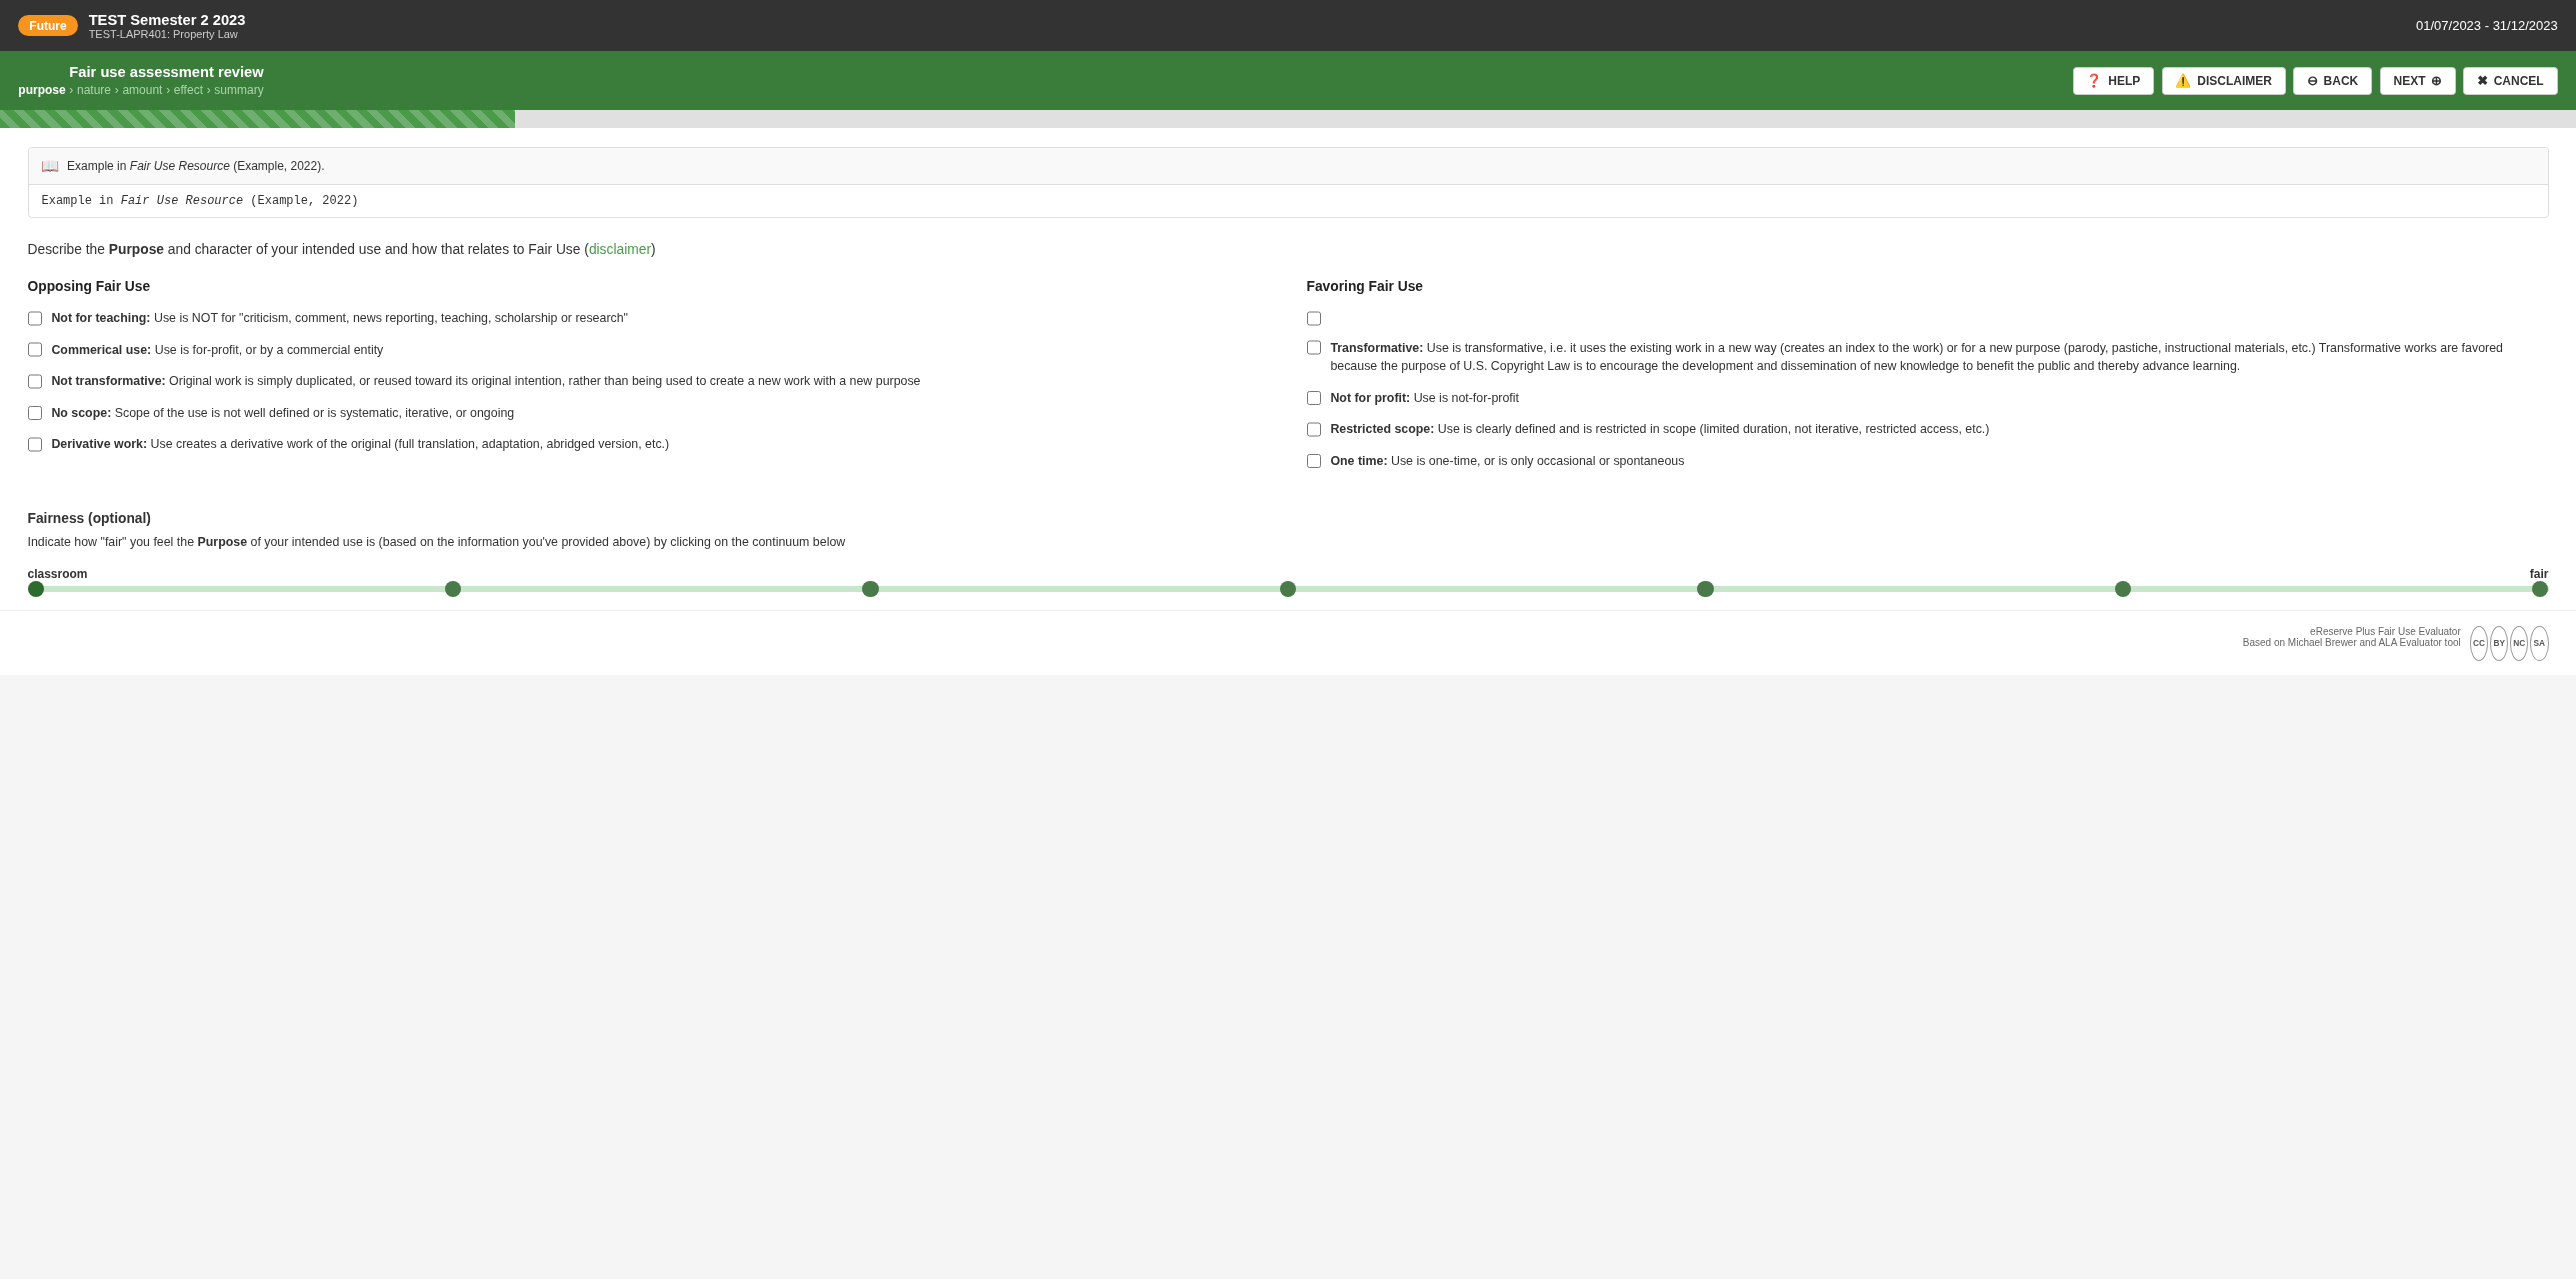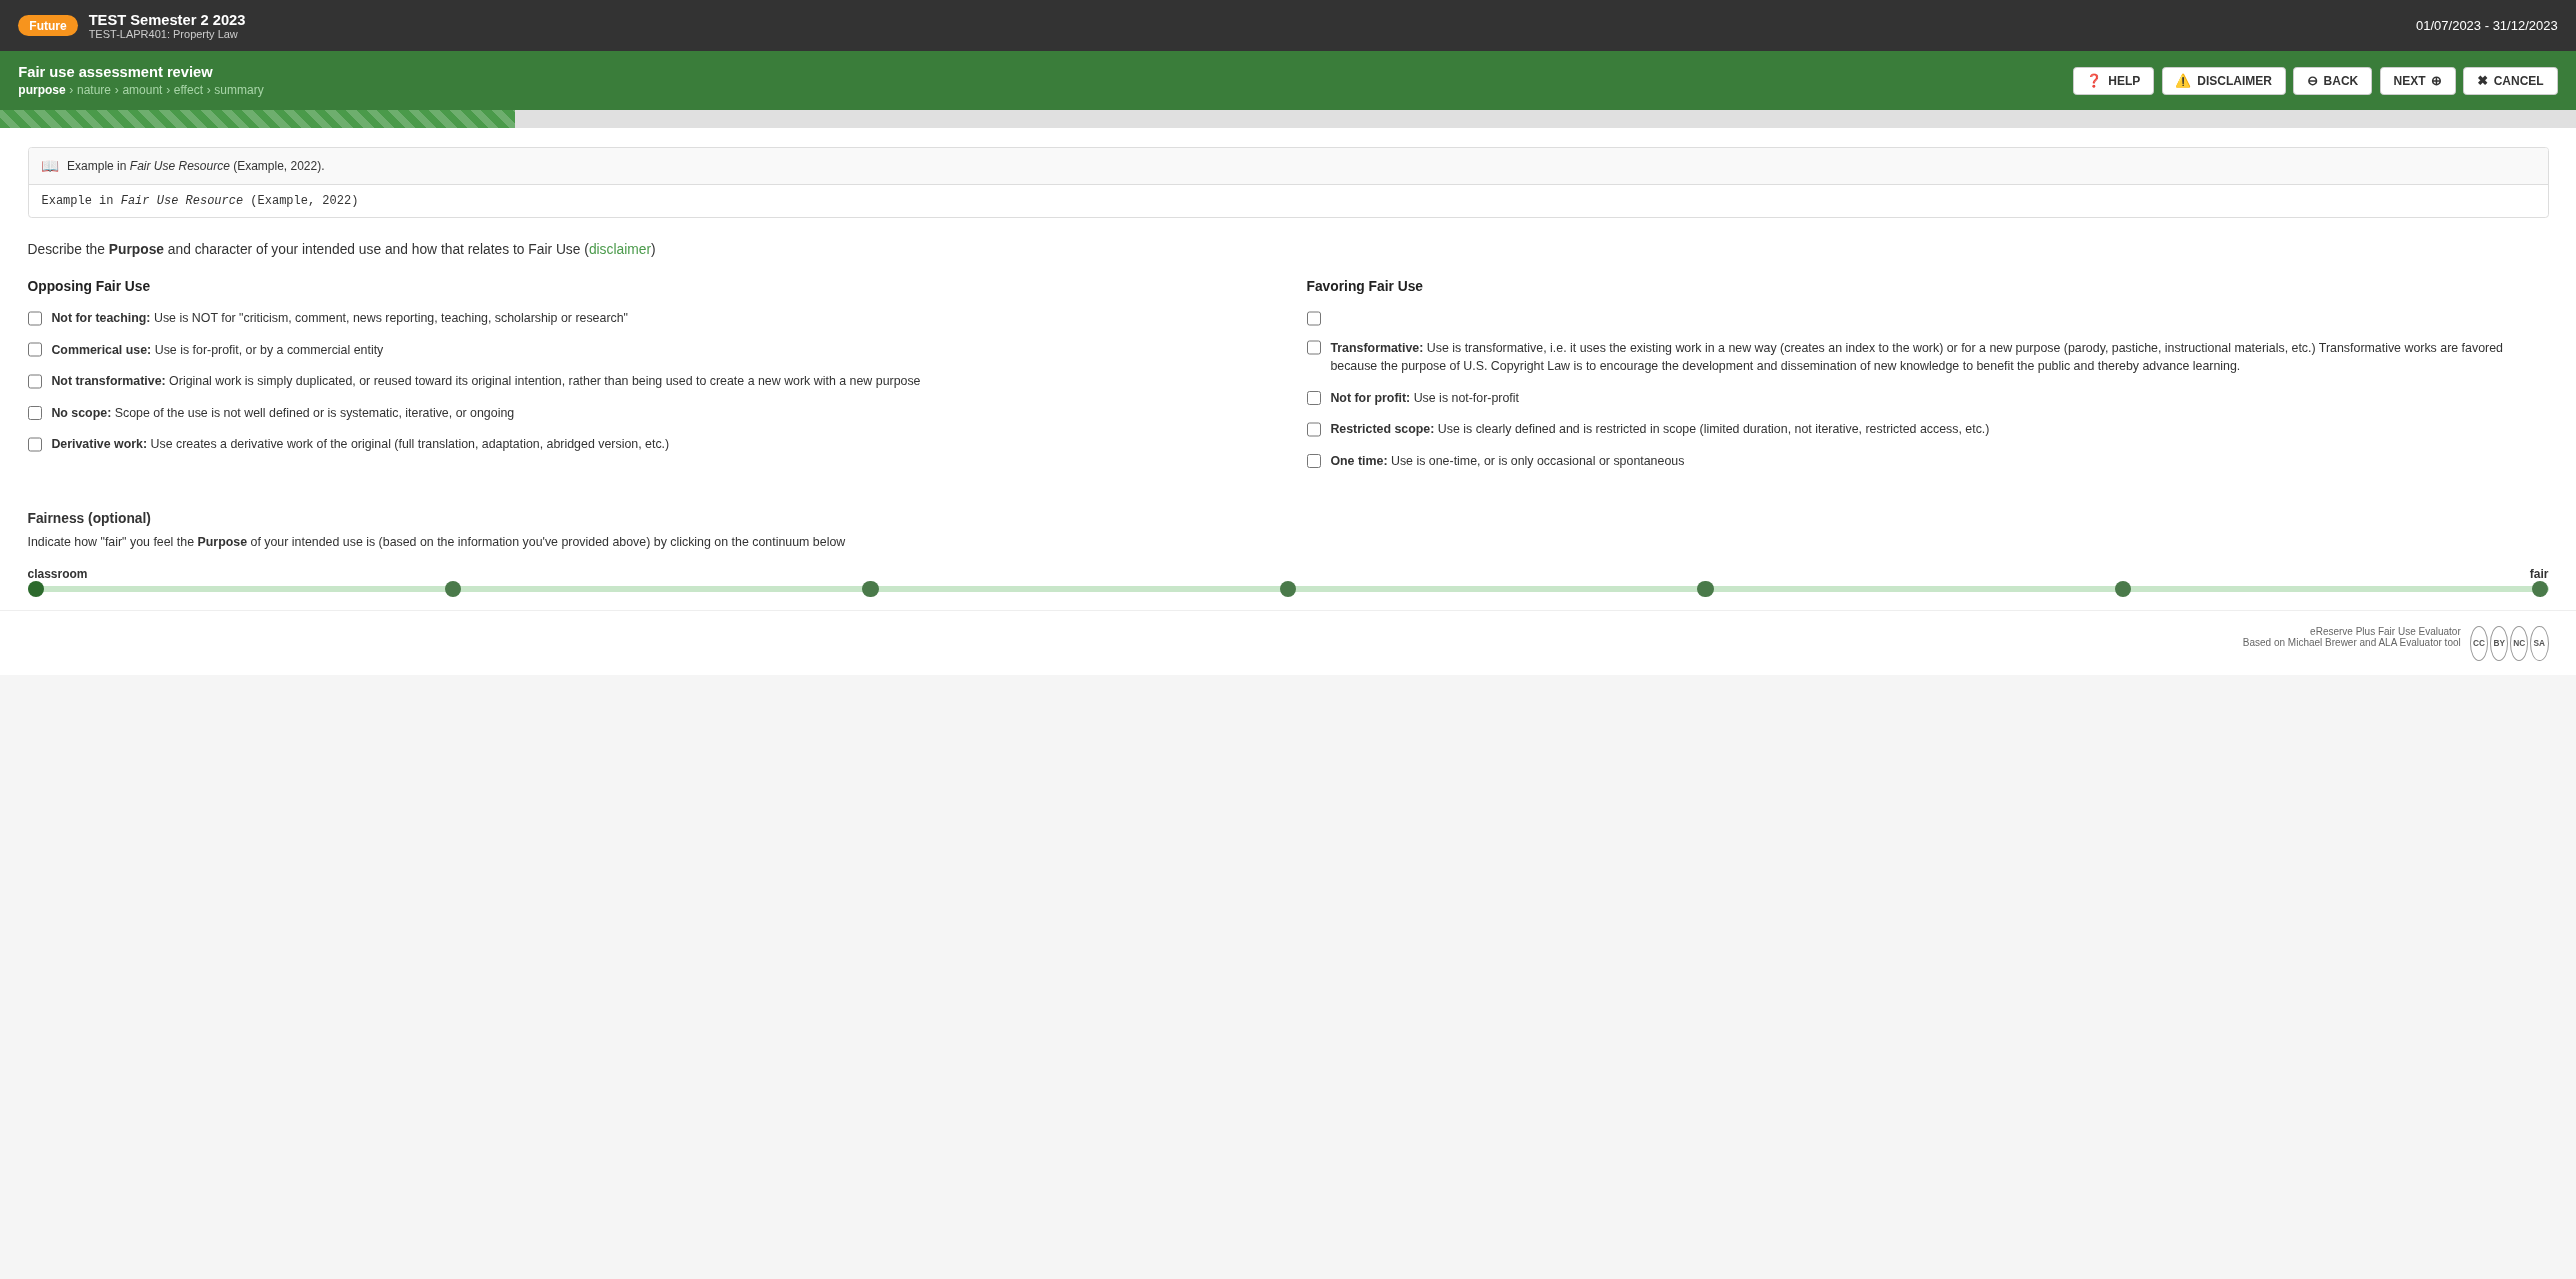--- a/index.html
+++ b/index.html
@@ -31,21 +31,21 @@
 
     
     .nav-bar {
       background: #3a7d3a;
       display: flex;
       justify-content: space-between;
       align-items: center;
       padding: 7.3px 18.3px;
       min-height: 59px;
     }
-    .nav-left { display: flex; flex-direction: column; gap: 3.7px; }
+    .nav-left { display: flex; flex-direction: column; gap: 3.7px; text-align: right; }
     .nav-title { color: #fff; font-size: 14.7px; font-weight: bold; }
     .breadcrumb { display: flex; align-items: center; gap: 3.7px; font-size: 12px; }
     .breadcrumb-item { color: #a8d5a8; }
     .breadcrumb-item.active { color: #fff; font-weight: bold; }
     .breadcrumb-sep { color: #a8d5a8; }
     .nav-buttons { display: flex; gap: 7.3px; }
     .nav-btn {
       background: #fff;
       border: 0.9px solid #ccc;
       border-radius: 3.7px;

